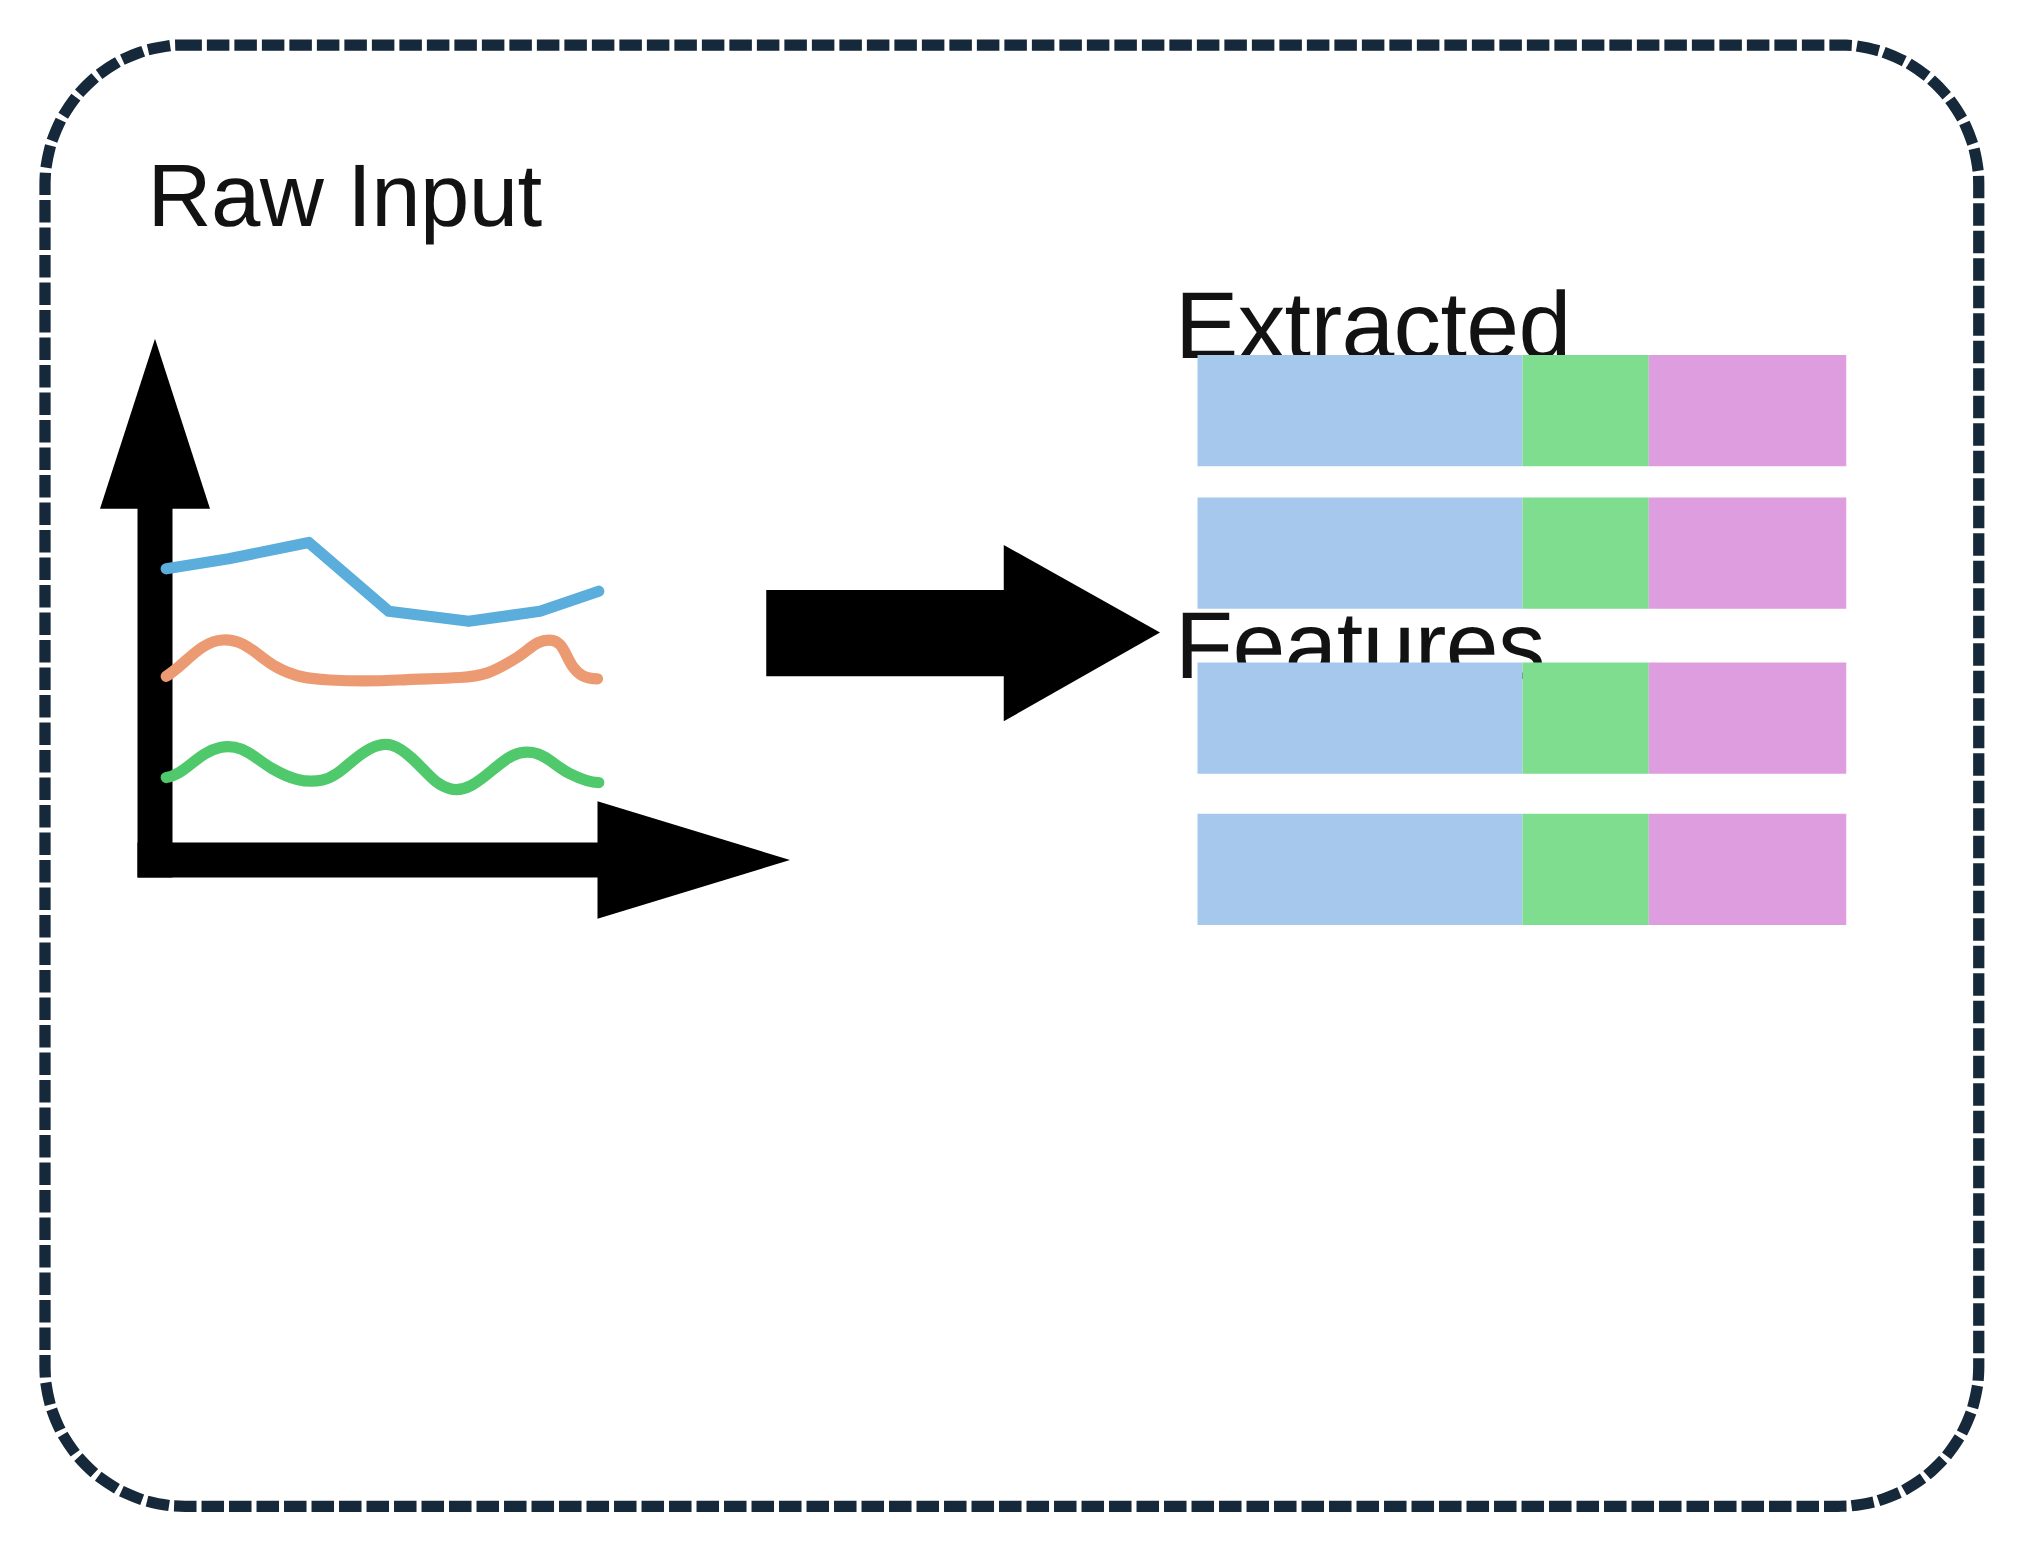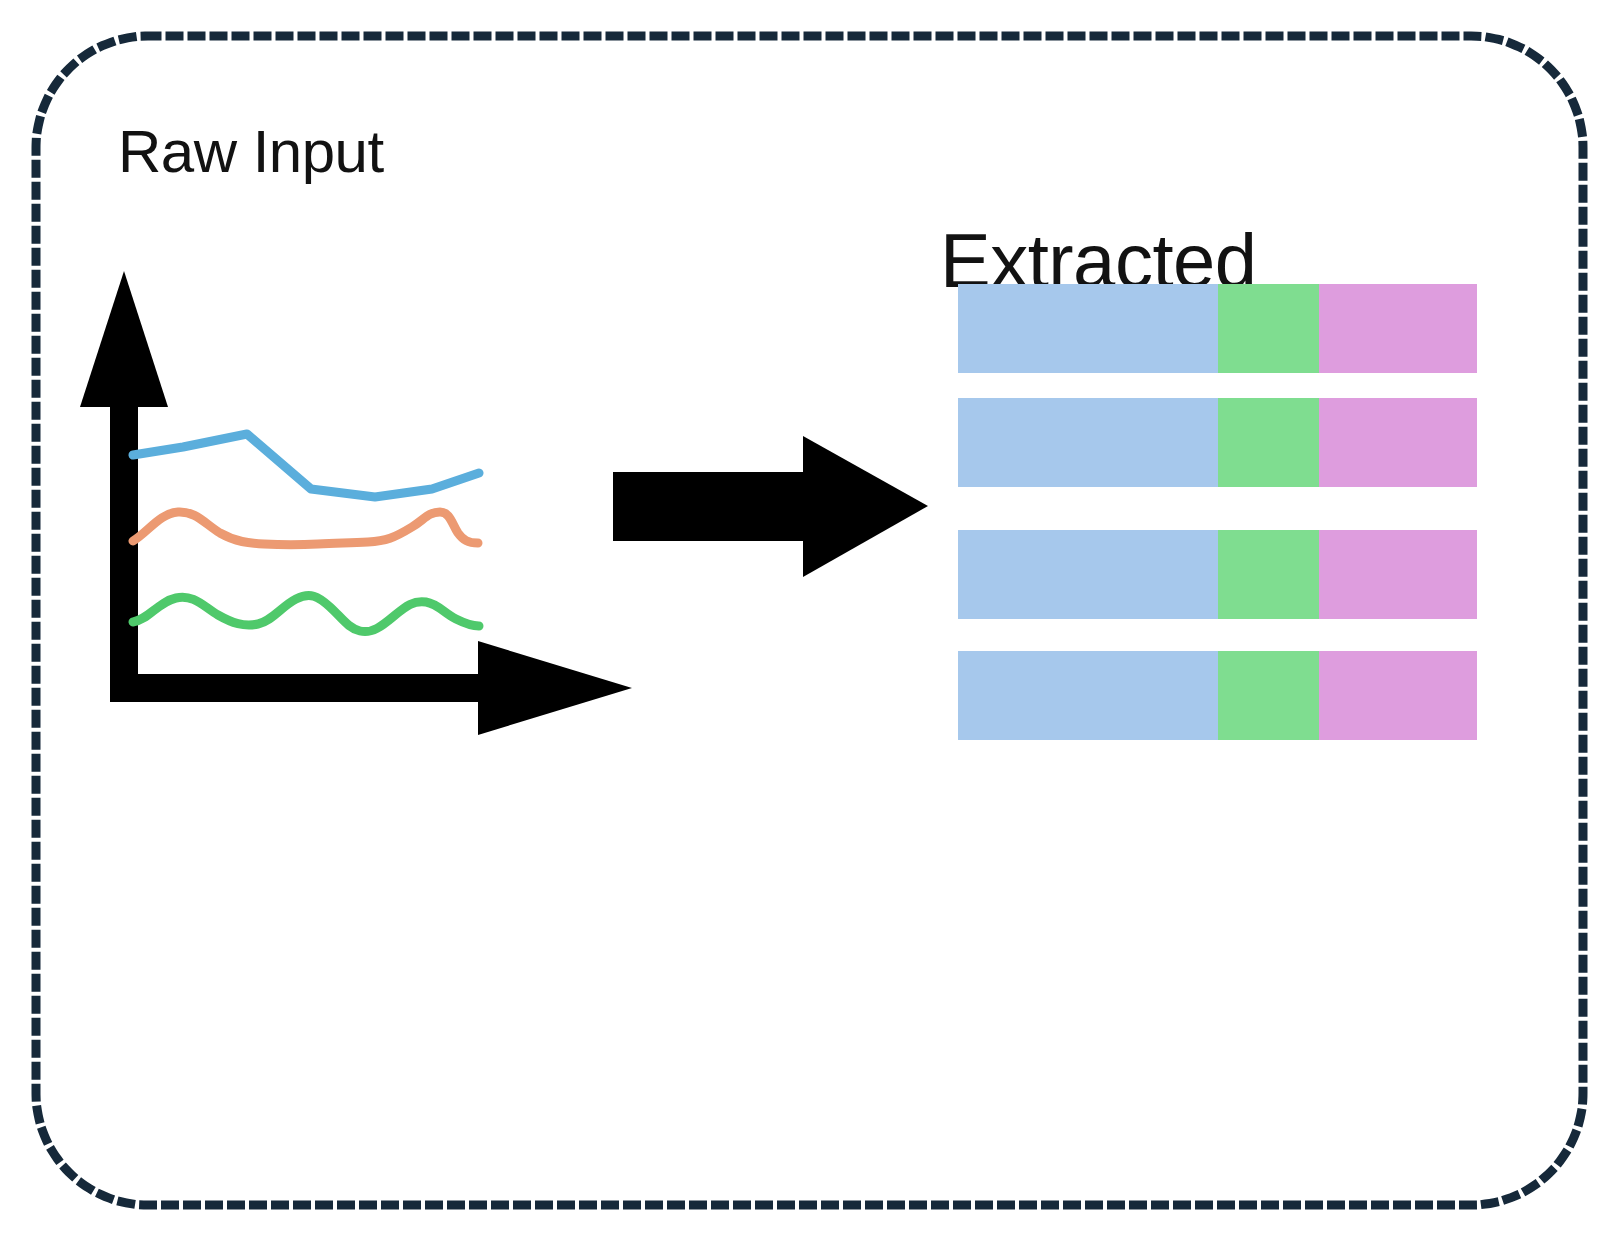--- a/index.html
+++ b/index.html
@@ -30,21 +30,21 @@
     color: #121212;
     font-family: "Liberation Sans", sans-serif;
     font-weight: 400;
     letter-spacing: -0.5px;
     white-space: pre;
     line-height: 1.12;
   }
   #raw-input-label {
     left: 118px;
     top: 118px;
-    font-size: 60px;
+    font-size: 71px;
   }
   #extracted-features-label {
     left: 940px;
     top: 48px;
     width: 480px;
     font-size: 76px;
   }
   #extracted-features-label .ln {
     display: block;
   }
@@ -89,20 +89,21 @@
     <g>
       <rect x="613" y="472" width="222" height="69" fill="#000000"></rect>
       <polygon points="928,506 803,436 803,577" fill="#000000"></polygon>
     </g>
   </svg>
 
   <div class="label" id="raw-input-label">Raw Input</div>
 
   <div class="label" id="extracted-features-label">
     <span class="ln">Extracted</span>
+    <span class="ln">Features</span>
   </div>
 
   <div class="feat-row" style="left:958px; top:284px; height:89px;">
     <div class="feat-seg" style="width: 260px; background: rgb(166, 200, 236);"></div>
     <div class="feat-seg" style="width: 101px; background: rgb(127, 221, 144);"></div>
     <div class="feat-seg" style="width: 158px; background: rgb(222, 157, 222);"></div>
   </div>
 
   <div class="feat-row" style="left:958px; top:398px; height:89px;">
     <div class="feat-seg" style="width: 260px; background: rgb(166, 200, 236);"></div>

